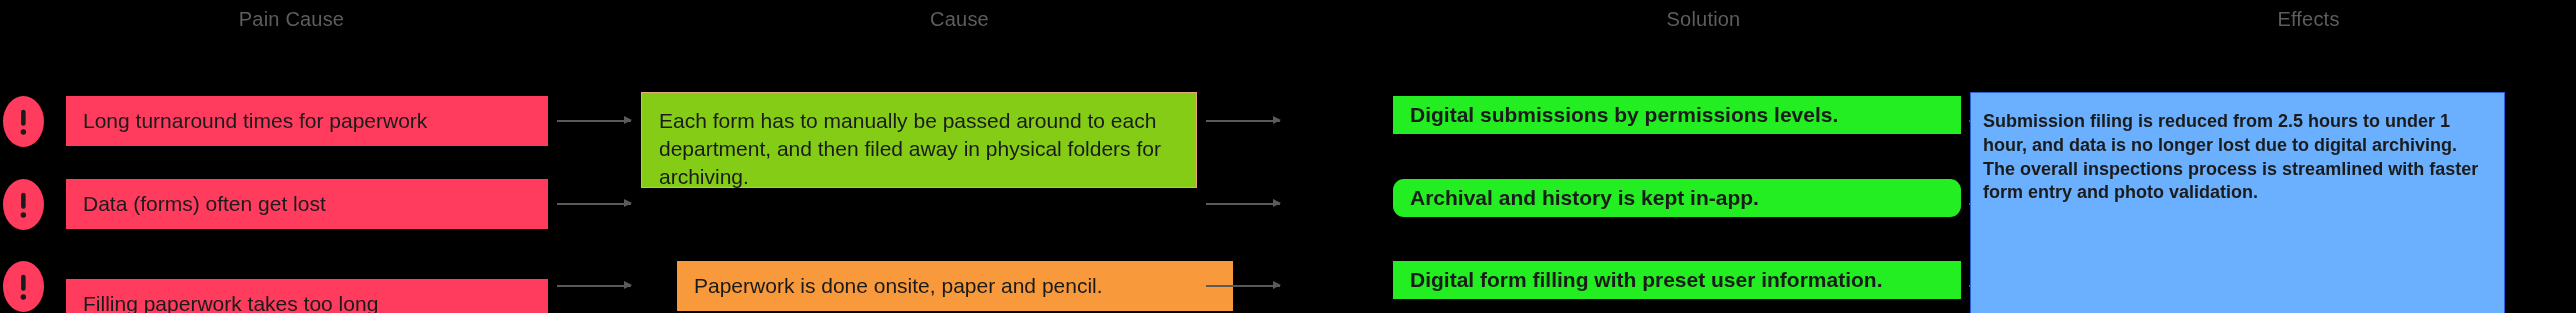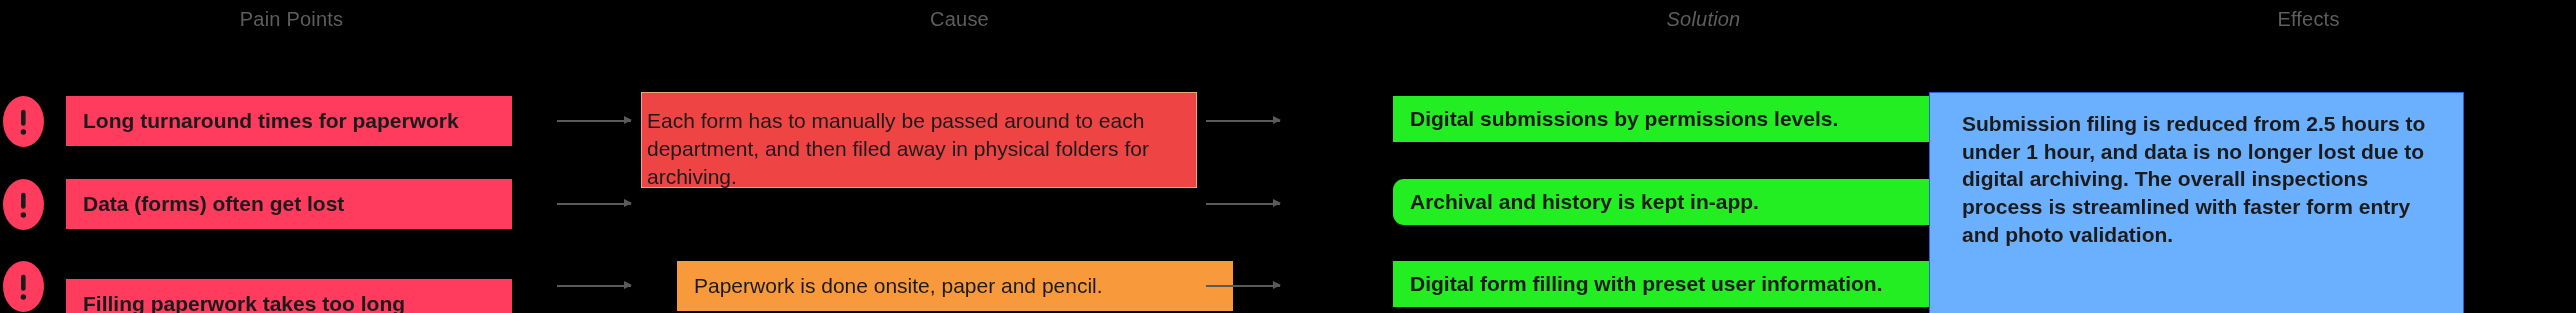--- a/index.html
+++ b/index.html
@@ -13,42 +13,42 @@
     position:absolute;top:7.7px;
     text-align:center;
     color:#5d5d5d;
     font-size:20px;
     font-weight:400;
     letter-spacing:0.2px;
     white-space:nowrap;
   }
   .h-pain{left:0;width:583px;}
   .h-cause{left:568px;width:783px;}
-  .h-solution{left:1366px;width:675px;font-style:italic;}
+  .h-solution{left:1366px;width:675px;}
   .h-effects{left:2041px;width:535px;}
 
   
   .node{
     position:absolute;
     box-sizing:border-box;
     display:flex;
     align-items:center;
     color:#1b1b1b;
     font-size:21px;
     font-weight:700;
     line-height:1.30;
     padding:7.7px 17px;
   }
   .node.wrap{display:block;}
 
   
   .pain{
     background:#ff3b5e;
-    left:66px;width:446px;height:50px;
-    font-weight:700;
+    left:66px;width:482px;height:50px;
+    font-weight:400;
     font-size:21px;
   }
   .pain-1{top:96px;}
   .pain-2{top:179px;}
   .pain-3{top:266px;margin-top:13px;}
 
   
   .alert-icon{
     position:absolute;left:3.1px;
     width:41px;height:51px;
@@ -56,56 +56,56 @@
     border-radius:50%;
     display:flex;align-items:center;justify-content:center;
   }
   .alert-icon svg{display:block;}
   .ai-1{top:96px;}
   .ai-2{top:179px;}
   .ai-3{top:261px;}
 
   
   .cause-main{
-    background:#ef4444;
+    background:#84cc16;
     border:0.8px solid #e8a97a;
     left:641px;width:556px;
     top:92px;height:96px;
-    padding:14px 5px;
+    padding:14px 17px;
     font-size:21px;font-weight:400;
     line-height:1.33;
   }
   .cause-orange{
     background:#f89a3c;
     left:641px;width:556px;
     top:261px;height:50px;
     font-weight:400;
     font-size:21px;
     margin-left:36px;
   }
 
   
   .sol{
     background:#22ee22;
-    left:1393px;width:568px;height:46px;
+    left:1393px;width:568px;height:38px;
     font-weight:700;
     font-size:21px;
   }
   .sol-1{top:96px;}
   .sol-2{top:179px;border-radius:11px;}
   .sol-3{top:261px;}
 
   
   .effects{
     background:#6bb0ff;
     border:0.8px solid #2b5fd8;
-    left:1929px;width:535px;
+    left:1970px;width:535px;
     top:92px;height:222px;
-    padding:17px 32px;
-    font-size:21px;font-weight:700;
+    padding:17px 12px;
+    font-size:18px;font-weight:700;
     line-height:1.32;
     display:block;
   }
 
   
   .arrow{
     position:absolute;
     height:1.5px;background:#5a5a5a;
   }
   .arrow::after{
@@ -120,21 +120,21 @@
   .a-c3{left:1969px;width:63px;}
   .ar-1{top:120px;}
   .ar-2{top:203px;}
   .ar-3{top:285px;}
 </style>
 </head>
 <body>
 
 <div class="board">
 
-  <div class="col-header h-pain">Pain Points</div>
+  <div class="col-header h-pain">Pain Cause</div>
   <div class="col-header h-cause">Cause</div>
   <div class="col-header h-solution">Solution</div>
   <div class="col-header h-effects">Effects</div>
 
   <div class="alert-icon ai-1">
     <svg width="10.7" height="28" viewBox="0 0 14 36" aria-hidden="true">
       <rect x="4" y="2" width="6" height="21" rx="3" fill="#1b1b1b"></rect>
       <circle cx="7" cy="31" r="3.6" fill="#1b1b1b"></circle>
     </svg>
   </div>

